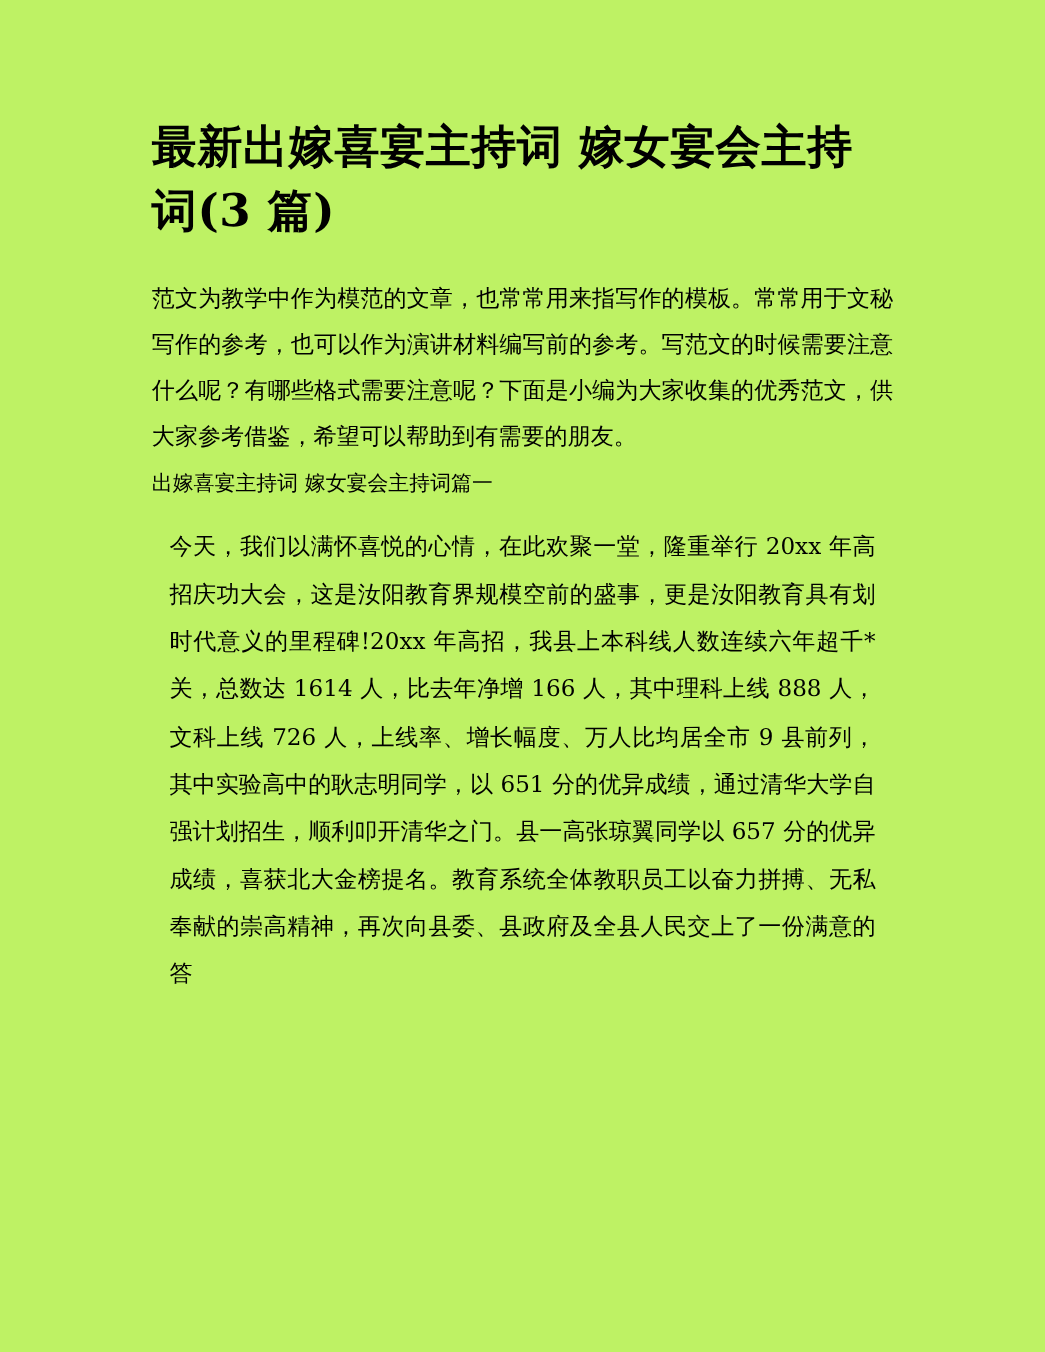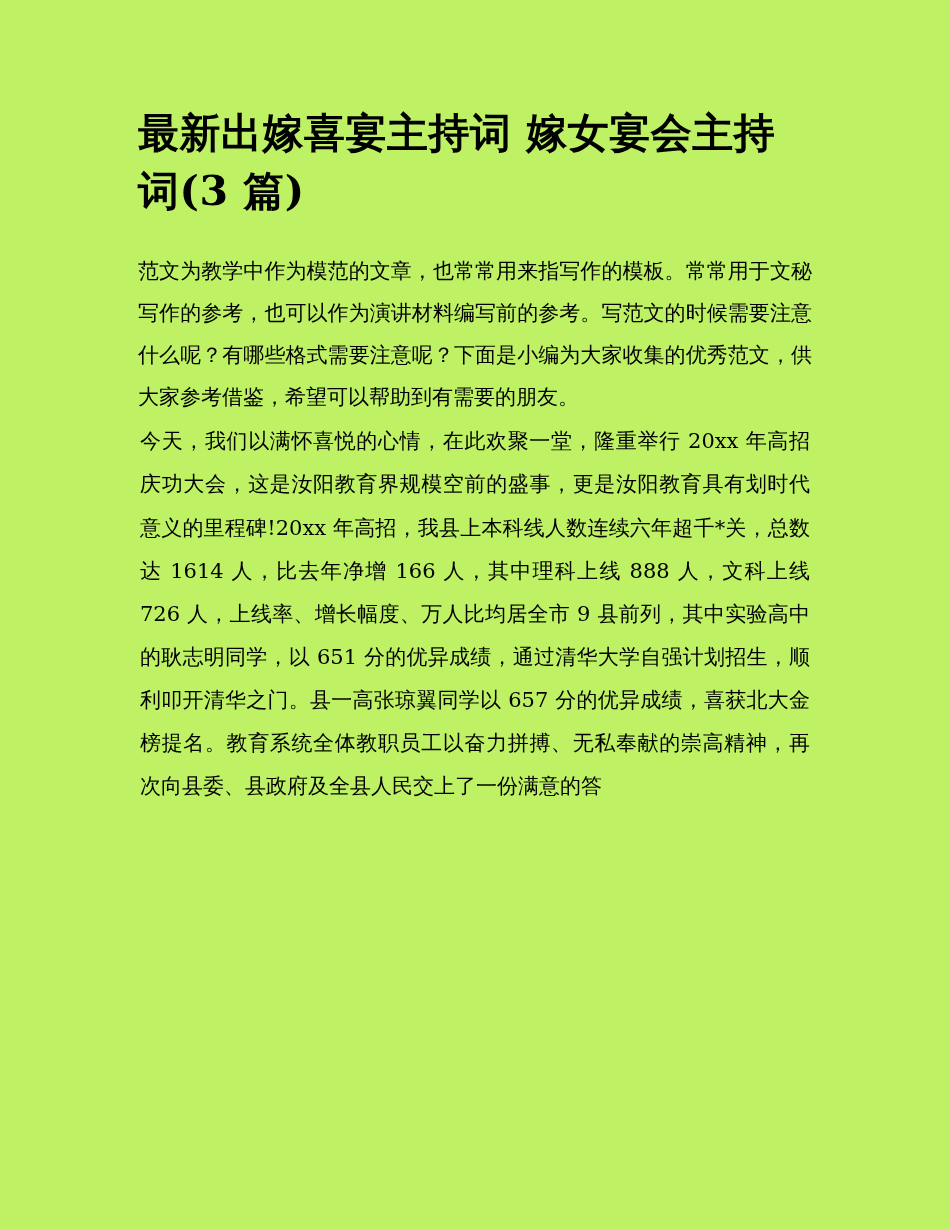--- a/index.html
+++ b/index.html
@@ -39,25 +39,26 @@
   }
   .section-label {
     font-size: 19px;
     line-height: 2.1;
     margin: 0;
     font-family: "DejaVu Serif", "Liberation Serif", serif;
   }
   .body-para {
     font-size: 21px;
     line-height: 2.05;
-    margin: 2px;
+    margin: 16px;
     text-align: justify;
     font-family: "DejaVu Serif", "Liberation Serif", serif;
   }
 </style>
 </head>
 <body>
 
 <div class="page">
   <h1 class="doc-title">最新出嫁喜宴主持词 嫁女宴会主持词(3 篇)</h1>
   <p class="intro">范文为教学中作为模范的文章，也常常用来指写作的模板。常常用于文秘写作的参考，也可以作为演讲材料编写前的参考。写范文的时候需要注意什么呢？有哪些格式需要注意呢？下面是小编为大家收集的优秀范文，供大家参考借鉴，希望可以帮助到有需要的朋友。</p>
+  <p class="section-label">出嫁喜宴主持词 嫁女宴会主持词篇一</p>
   <p class="body-para">今天，我们以满怀喜悦的心情，在此欢聚一堂，隆重举行 20xx 年高招庆功大会，这是汝阳教育界规模空前的盛事，更是汝阳教育具有划时代意义的里程碑!20xx 年高招，我县上本科线人数连续六年超千*关，总数达 1614 人，比去年净增 166 人，其中理科上线 888 人，文科上线 726 人，上线率、增长幅度、万人比均居全市 9 县前列，其中实验高中的耿志明同学，以 651 分的优异成绩，通过清华大学自强计划招生，顺利叩开清华之门。县一高张琼翼同学以 657 分的优异成绩，喜获北大金榜提名。教育系统全体教职员工以奋力拼搏、无私奉献的崇高精神，再次向县委、县政府及全县人民交上了一份满意的答</p>
 </div>
 
 </body></html>

